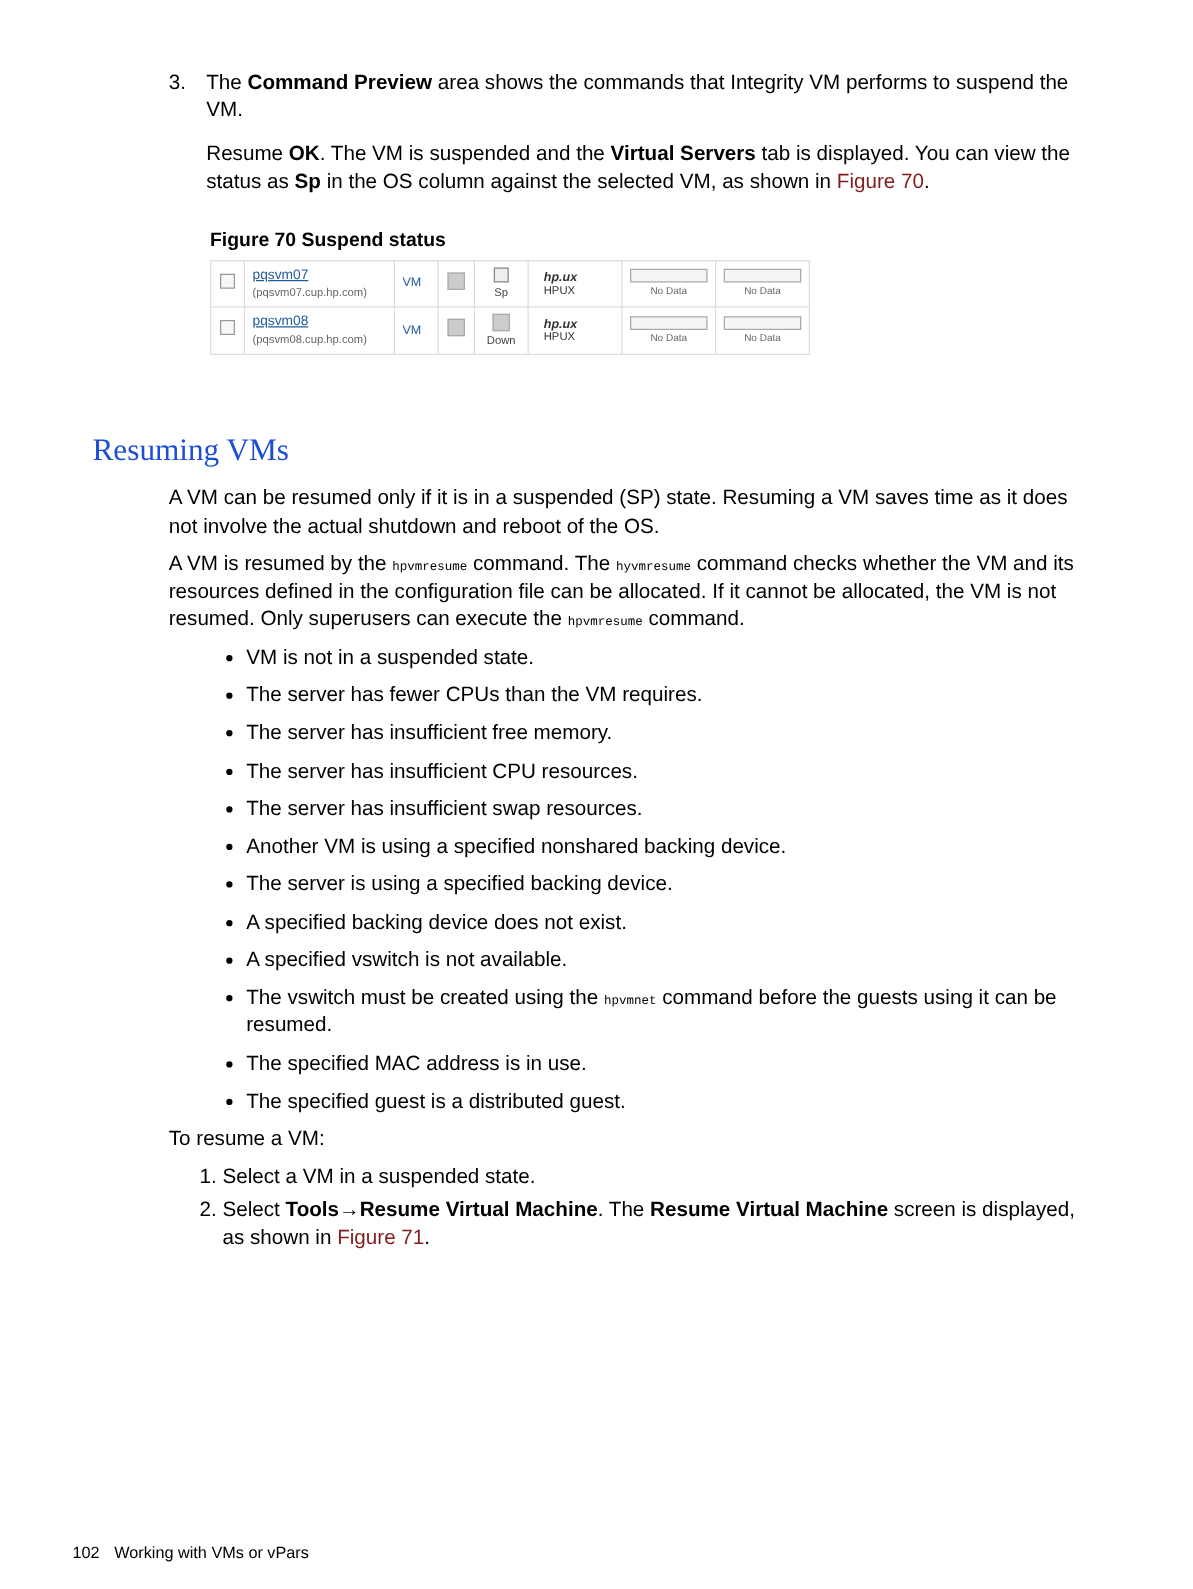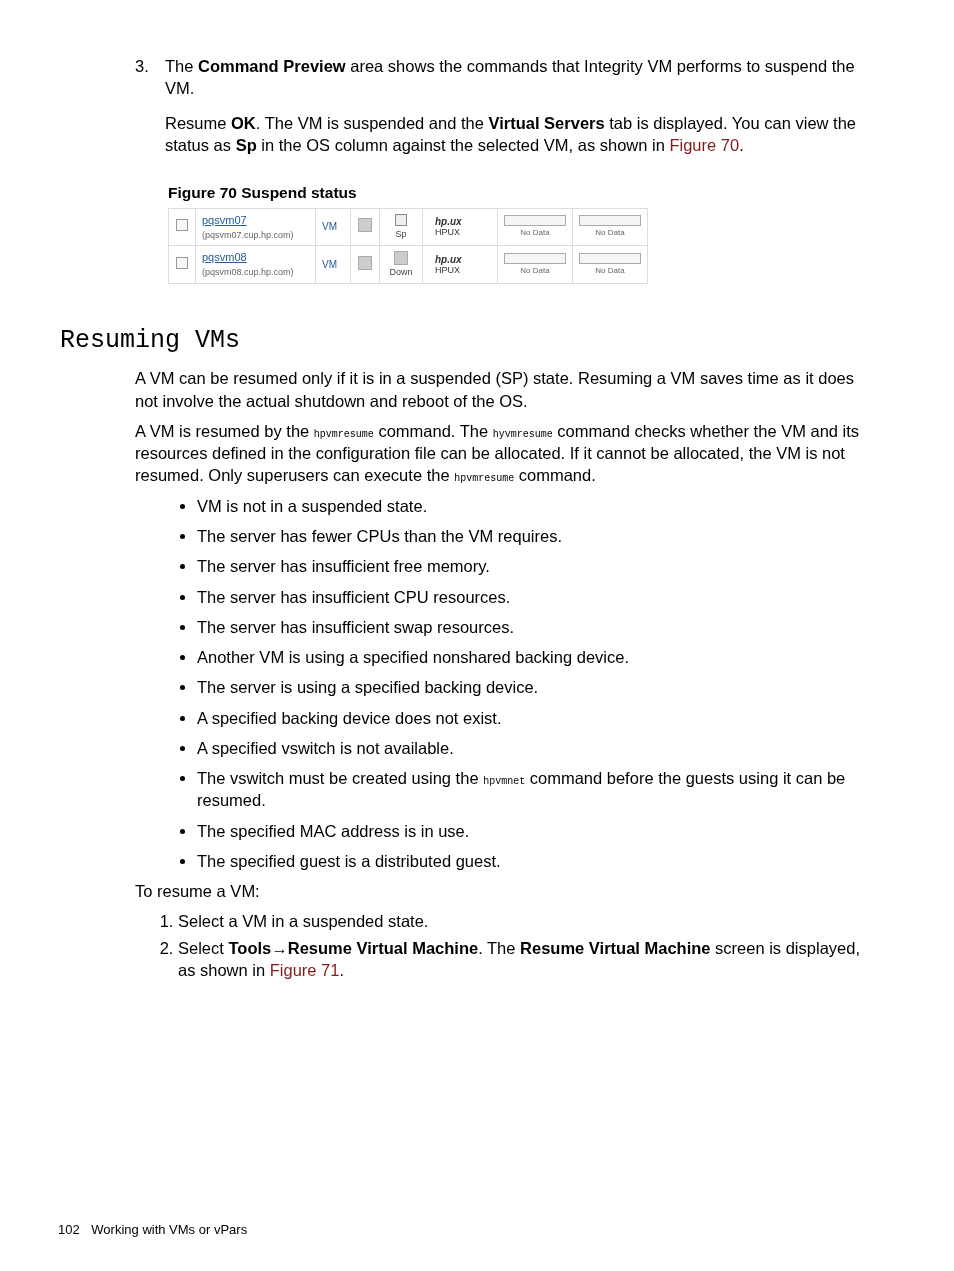--- a/index.html
+++ b/index.html
@@ -23,56 +23,56 @@
     .step3 .body p { margin: 0 0 12px 0; }
     b { font-weight: bold; margin-top: 16px; }
     .figcap { font-weight: bold; font-size: 15.5px; margin: 15px 0 4px 108px; }
     .fig70 {
       margin-left: 108px;
       width: 480px;
       border-collapse: collapse;
       font-size: 10px;
       color: #333;
       background: #fff;
-      margin-bottom: 40px;
+      margin-bottom: 60px;
       border: 1px solid #ddd;
     }
     .fig70 td { border: 1px solid #ddd; padding: 4px 6px; vertical-align: middle; }
     .fig70 .chk { width: 14px; text-align: center; }
     .fig70 .chk-box { display: inline-block; width: 10px; height: 10px; border: 1px solid #999; background: #f7f7f7; }
     .fig70 .name { color: #225c9a; text-decoration: underline; font-size: 11px; }
     .fig70 .sub { color: #666; font-size: 9px; text-decoration: none; }
     .fig70 .vm { color: #225c9a; font-size: 10px; width: 22px; }
     .fig70 .ico { width: 16px; text-align:center; color:#888;}
     .fig70 .ico-g { display:inline-block; width:12px; height:12px; background:#ccc; border:1px solid #aaa;}
     .fig70 .ico2 { width: 30px; text-align:center; color:#444; font-size:9px; line-height:1.1; }
     .fig70 .ico-sq { display:inline-block; width:10px; height:10px; border:1px solid #888; background:#eee; margin-bottom:1px;}
     .fig70 .os { width: 56px; font-size: 9px; line-height:1.1;padding-left:12px; }
     .fig70 .os .logo { font-style: italic; font-weight: bold; font-size: 10px;}
     .fig70 .bar { width: 62px; }
     .fig70 .bar-outer { border:1px solid #aaa; height:9px; background:#f5f5f5; margin-bottom:2px;}
     .fig70 .bar-lbl { font-size:8px; color:#666; text-align:center; }
     h2 {
-      font-family: Liberation Mono, monospace;
+      font-family: Liberation Serif, serif;
       font-weight: normal;
       font-size: 25px;
-      margin: 0 0 10px 0;
-      color: #000000;
+      margin: 0 0 10px 14px;
+      color: #1d4ed8;
     }
     .body-block { margin-left: 75px; }
     .body-block p { margin: 0 0 8px 0; }
     code { font-family: "Courier New", monospace; font-size: 10px; }
     ul.cond { margin: 2px 0 8px 0; padding-left: 62px; }
     ul.cond li { margin: 4px 0 8px 0; padding-left: 0px; }
     ol.steps { margin: 4px 0 0 0; padding-left: 43px; }
     ol.steps li { margin: 2px 0 4px 0; padding-left: 0px; }
     a.xref { color: #7f1d1d; text-decoration: none; }
     .footer {
       position: absolute;
-      bottom: 32px;
+      bottom: 20px;
       left: 58px;
       font-size: 13px;
       color: #000;
     }
     .footer .pno { margin-right: 8px; }
   </style>
 </head>
 <body>
 
 <div class="content">

